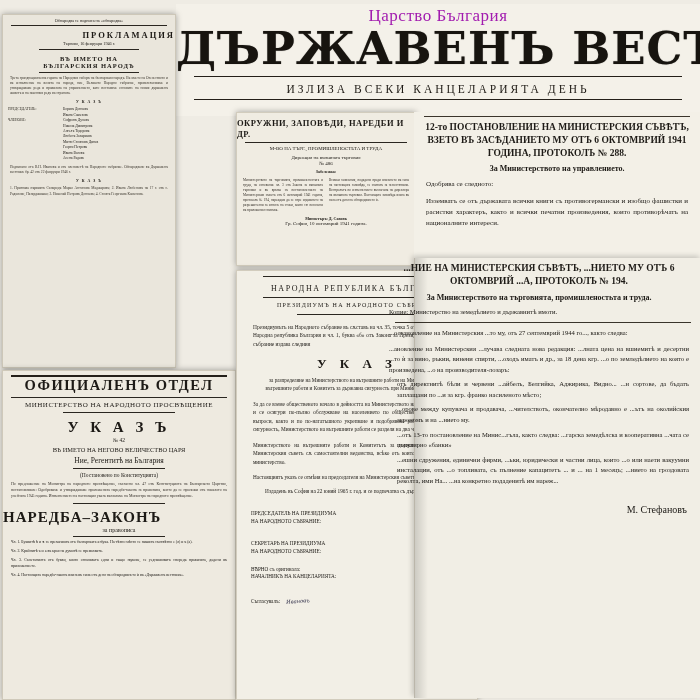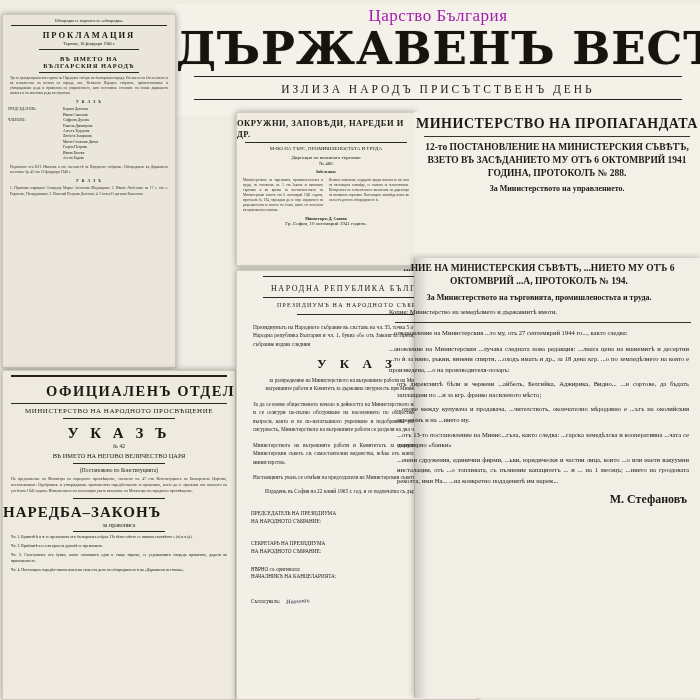--- a/index.html
+++ b/index.html
@@ -40,33 +40,33 @@
   }
   .mast-line{
     text-align:center;font-size:11.5px;letter-spacing:3px;margin-top:6px;color:#1f1b16;
   }
   .mast-rule{border-top:1.5px solid #241f19;margin:4px 18px 0 18px;}
 
   
   #leftdoc{left:2px;top:14px;width:172px;height:352px;background:#eae6dc;border:1px solid #cdc7b8;}
   #leftdoc .tiny{font-size:3.6px;line-height:1.42;color:#3a352c;}
   .lc-top{font-size:4.2px;text-align:center;margin:3px 6px 2px;}
-  .lc-head{font-size:8.5px;text-align:center;letter-spacing:2px;font-weight:700;margin-top:4px;}
+  .lc-head{font-size:8.5px;text-align:right;letter-spacing:2px;font-weight:700;margin-top:4px;}
   .lc-sub{font-size:4.2px;text-align:center;margin-top:1px;}
   .lc-mid{font-size:6.5px;text-align:center;letter-spacing:1px;margin-top:5px;font-weight:700;}
   .two-col{display:flex;gap:5px;padding:0 5px;margin-top:3px;}
   .two-col > div{flex:1;}
   .kv{display:flex;font-size:3.6px;line-height:1.5;}
   .kv .k{width:34%;color:#2f2b23;}
   .kv .v{flex:1;}
   .sig-row{font-size:3.8px;text-align:center;letter-spacing:1px;margin-top:4px;font-weight:700;}
 
   
   #officialdoc{left:2px;top:370px;width:232px;height:328px;background:#eeeae0;border:1px solid #cfc9ba;}
-  .of-title{font-size:14.5px;text-align:right;font-weight:700;letter-spacing:1.5px;margin-top:6px;}
+  .of-title{font-size:14.5px;text-align:center;font-weight:700;letter-spacing:1.5px;margin-top:0;}
   .of-sub{font-size:7px;text-align:center;letter-spacing:.5px;margin-top:2px;}
   .of-ukaz{font-size:15px;text-align:center;letter-spacing:4px;font-weight:700;margin-top:6px;}
   .of-no{font-size:5.5px;text-align:center;margin-top:1px;}
   .of-line{font-size:6.4px;text-align:center;margin-top:3px;line-height:1.3;}
   .of-reg{font-size:7.5px;text-align:center;margin-top:2px;}
   .of-body{font-size:3.9px;line-height:1.45;text-align:justify;padding:0 8px;margin-top:4px;color:#35302a;}
   .of-naredba{font-size:15px;text-align:left;font-weight:700;letter-spacing:1px;margin-top:5px;}
   .of-naredba-sub{font-size:6px;text-align:center;margin-top:1px;}
   .of-art{font-size:3.9px;line-height:1.5;text-align:justify;padding:0 8px;margin-top:3px;}
 
@@ -96,40 +96,40 @@
 
   
   #rightdoc{left:414px;top:112px;width:286px;height:586px;background:#f3f0e7;}
   .rm-title{font-size:14px;text-align:center;font-weight:700;letter-spacing:.5px;margin-top:4px;}
   .rm-rule{border-top:1px solid #3a342b;margin:4px 10px;}
   .rm-h{font-size:9.5px;text-align:center;font-weight:700;line-height:1.35;margin-top:4px;padding:0 6px;}
   .rm-sub{font-size:8px;text-align:center;font-weight:700;margin-top:5px;}
   .rm-p{font-size:7px;line-height:1.55;text-align:justify;padding:0 12px;margin-top:6px;}
   .rm-p2{font-size:6.6px;line-height:1.6;text-align:justify;padding:0 12px;margin-top:5px;}
   .rm-li{font-size:6.6px;line-height:1.6;text-align:justify;padding:0 12px 0 20px;margin-top:4px;}
-  .rm-foot{font-size:12px;text-align:right;padding-right:14px;margin-top:6px;font-weight:700;}
+  .rm-foot{font-size:10px;text-align:right;padding-right:14px;margin-top:18px;font-weight:400;}
 
   
   #overlay-sheet{
     left:414px;top:258px;width:286px;height:440px;background:#f1eee5;
     border-left:1px solid #ddd7c9;box-shadow:-2px -2px 5px rgba(0,0,0,.18);
   }
   .clip-left{margin-left:-38px;}
   .tornbox{position:absolute;left:414px;top:258px;width:14px;height:440px;background:linear-gradient(90deg,rgba(0,0,0,.16),rgba(0,0,0,0));}
 </style>
 </head>
 <body>
 
 <div class="page">
 
   <div id="masthead">
     <div class="mast-sub">Царство България</div>
     <div class="mast-title">ДЪРЖАВЕНЪ ВЕСТНИКЪ</div>
     <div class="mast-rule"></div>
-    <div class="mast-line">ИЗЛИЗА НАРОДЪ ПРИСЪТСТВЕНЪ ДЕНЬ</div>
+    <div class="mast-line">ИЗЛИЗА ВСЕКИ КАНЦЕЛАРИЯТА ДЕНЬ</div>
     <div class="mast-rule"></div>
   </div>
 
   <div class="sheet shadow" id="leftdoc">
     <div class="lc-top">Обнародва се подписа на «обнародва»</div>
     <div class="rule" style="margin:2px 8px;"></div>
     <div class="lc-head">ПРОКЛАМАЦИЯ</div>
     <div class="lc-sub">Търново, 16 февруари 1946 г.</div>
     <div class="rule" style="margin:3px 36px;"></div>
     <div class="lc-mid" style="white-space:pre-line;">ВЪ ИМЕТО НА
@@ -188,20 +188,21 @@
 
   <div class="sheet shadow" id="officialdoc">
     <div class="thick" style="margin:4px 8px 0;"></div>
     <div class="of-title">ОФИЦИАЛЕНЪ ОТДЕЛ</div>
     <div class="rule" style="margin:3px 8px;"></div>
     <div class="of-sub">МИНИСТЕРСТВО НА НАРОДНОТО ПРОСВѢЩЕНИЕ</div>
     <div class="rule" style="margin:3px 60px;"></div>
     <div class="of-ukaz">У К А З Ъ</div>
     <div class="of-no">№ 42</div>
     <div class="of-line">ВЪ ИМЕТО НА НЕГОВО ВЕЛИЧЕСТВО ЦАРЯ</div>
+    <div class="of-reg">Ние, Регентитѣ на България</div>
     <div class="rule" style="margin:3px 70px;"></div>
     <div class="of-no">(Постановено по Конституцията)</div>
     <div class="of-body">По предложение на Министра на народното просвѣщение, съгласно чл. 47 отъ Конституцията на Българското Царство, постановяваме: Одобряваме и утвърждаваме приложената наредба-законъ за правописа, която да се приложи отъ началото на учебната 1945 година. Изпълнението на настоящия указъ възлагаме на Министра на народното просвѣщение.</div>
     <div class="rule" style="margin:4px 70px;"></div>
     <div class="of-naredba">НАРЕДБА–ЗАКОНЪ</div>
     <div class="of-naredba-sub">за правописа</div>
     <div class="rule" style="margin:3px 70px;"></div>
     <div class="of-art">Чл. 1. Буквитѣ ѣ и ѫ се премахватъ отъ българската азбука. На тѣхно мѣсто се пишатъ съотвѣтно е (я) и ъ (а).</div>
     <div class="of-art">Чл. 2. Крайнитѣ ъ и ь въ края на думитѣ се премахватъ.</div>
     <div class="of-art">Чл. 3. Съчетанията отъ букви, които означаватъ едни и същи звукове, се уеднаквяватъ споредъ правилата, дадени въ приложението.</div>
@@ -252,24 +253,25 @@
       <div class="r"><span class="script">С. Ивановъ</span></div>
     </div>
     <div style="text-align:right;padding-right:26px;font-size:5px;margin-top:6px;">1962. 10. 1963</div>
     <div style="display:flex;gap:6px;padding-left:14px;font-size:5.2px;margin-top:6px;">
       <span>Съгласувалъ:</span>
       <span class="script">Ивановъ</span>
     </div>
   </div>
 
   <div class="sheet" id="rightdoc">
-    <div class="rm-title">МИНИСТЕРСТВО НА ПРОПАГАНДАТА</div>
     <div class="rm-rule"></div>
     <div class="rm-h">12-то ПОСТАНОВЛЕНИЕ НА МИНИСТЕРСКИЯ СЪВѢТЪ, ВЗЕТО ВЪ ЗАСѢДАНИЕТО МУ ОТЪ 6 ОКТОМВРИЙ 1941 ГОДИНА, ПРОТОКОЛЪ № 288.</div>
     <div class="rm-sub">За Министерството на управлението.</div>
+    <div class="rm-p">Одобрява се следното:</div>
+    <div class="rm-p">Изземватъ се отъ държавата всички книги съ противогермански и изобщо фашистки и расистки характеръ, както и всички печатни произведения, които противорѣчатъ на националните интереси.</div>
   </div>
 
   <div class="sheet" id="overlay-sheet">
     <div class="rm-h clip-left">...НИЕ НА МИНИСТЕРСКИЯ СЪВѢТЪ, ...НИЕТО МУ ОТЪ 6 ОКТОМВРИЙ ...А, ПРОТОКОЛЪ № 194.</div>
     <div class="rm-sub clip-left">За Министерството на търговията, промишленостьта и труда.</div>
     <div class="rm-p2 clip-left">Копие: Министерство на земедѣлието и държавнитѣ имоти.</div>
     <div class="rm-rule" style="margin:5px 10px 0 -20px;"></div>
     <div class="rm-p2 clip-left">...остановление на Министерския ...то му, отъ 27 септемврий 1944 го..., както следва:</div>
     <div class="rm-p2 clip-left">...ановление на Министерския ...лучава следната нова редакция: ...лната цена на вшиемитѣ и десертни ...то ѝ за вино, ръкии, винени спирти, ...оходъ иматъ и др., за 18 дена кгр. ...о по земледѣлието на която е произведена, ...о на производителя-лозаръ:</div>
     <div class="rm-li clip-left">отъ директнитѣ бѣли и червени ...айбелъ, Белгийка, Аджирика, Видно... ...н сортове, да бъдатъ заплащани по ...и за кгр. франко насиленото мѣсто;</div>

